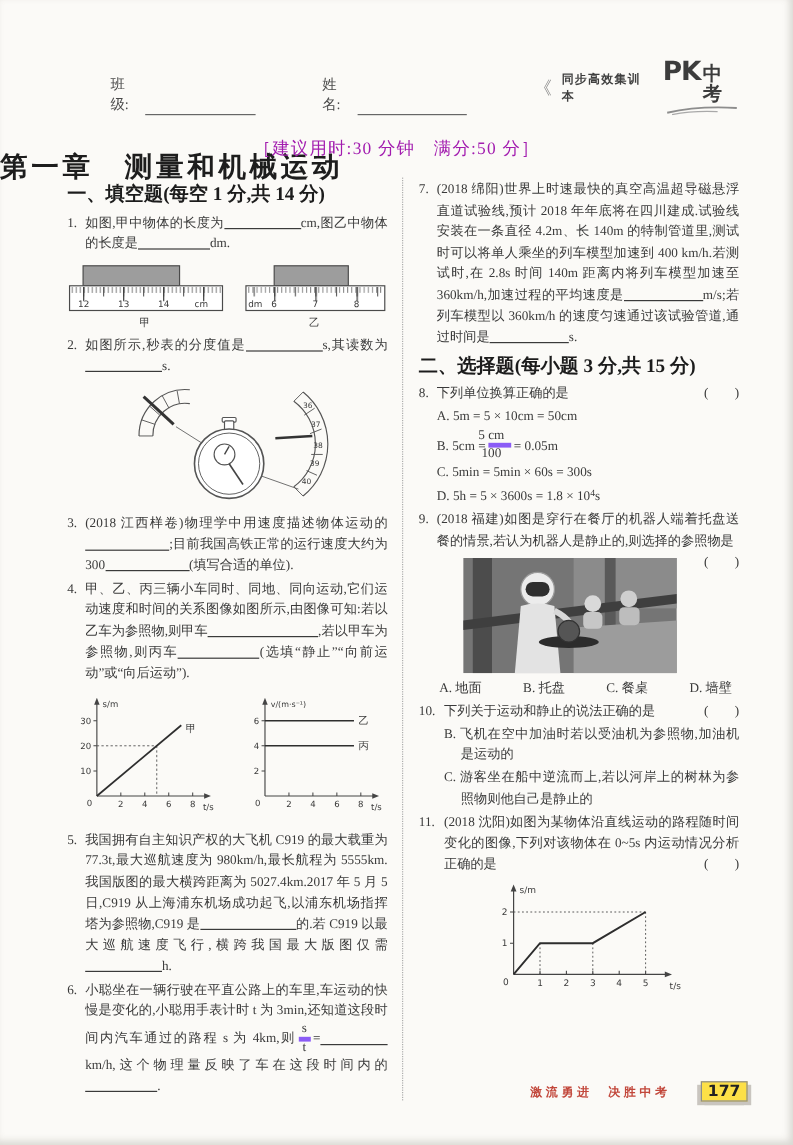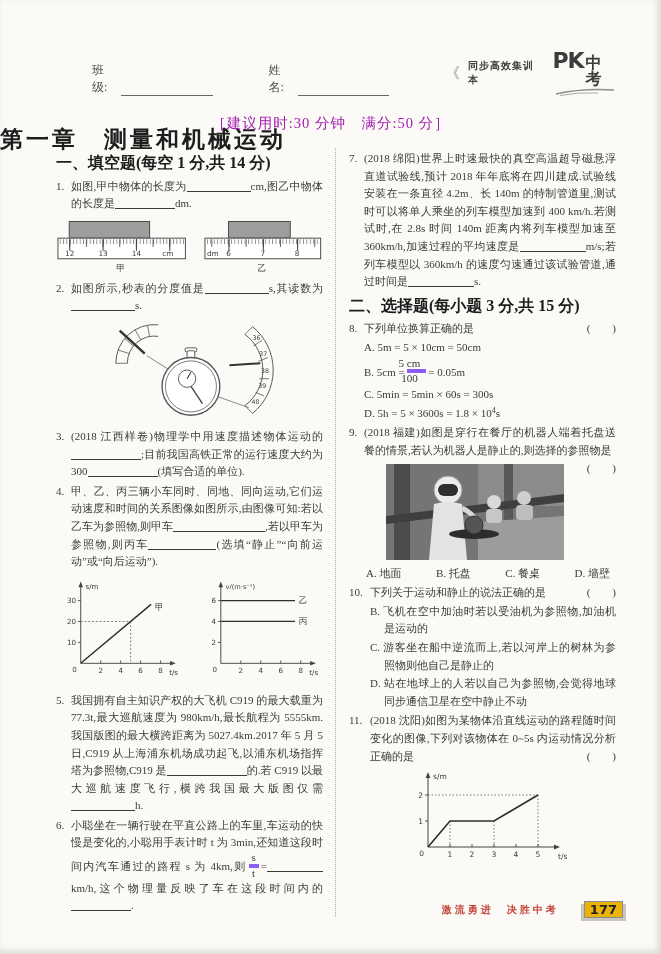--- a/index.html
+++ b/index.html
@@ -48,21 +48,21 @@
   
   .fig { display:flex; justify-content:center; align-items:flex-end; gap:16px; margin:4px 0 5px; }
   svg { display:block; }
   svg text { fill:#3a3a3a; font-family:"DejaVu Sans",sans-serif; font-size:7.5px; }
   svg text.zh { font-family:"Liberation Serif",serif; font-size:9px; }
   svg text.small { font-size:6.5px; }
 
   
   .footer { position:absolute; right:38px; bottom:36px; display:flex; align-items:center; gap:25px; }
   .slogan { color:#c2473b; font-size:10px; font-weight:bold; letter-spacing:3px; }
-  .page-badge { position:relative; background:#eab308; border:1.5px solid #8d8d8d; padding:0 5px; font-family:"DejaVu Sans",sans-serif; font-weight:bold; font-size:13px; color:#222; box-shadow:-3px 3px 0 #c9c5bf, 3px 3px 0 #c9c5bf; }
+  .page-badge { position:relative; background:#fde047; border:1.5px solid #8d8d8d; padding:0 5px; font-family:"DejaVu Sans",sans-serif; font-weight:bold; font-size:13px; color:#222; box-shadow:-3px 3px 0 #c9c5bf, 3px 3px 0 #c9c5bf; }
 </style>
 </head>
 <body>
 
 <div class="page-edge"></div>
 
 <div class="header">
   <div class="hfield">
     <span>班级:</span>
     <span class="wline"></span>
@@ -301,21 +301,20 @@
         <span>C. 餐桌</span>
         <span>D. 墙壁</span>
       </div>
     </div>
 
     <div class="q wide">
       <span class="qno">10.</span>
       <span>下列关于运动和静止的说法正确的是</span><span class="bracket">(　　)</span>
       <div class="opt">B. 飞机在空中加油时若以受油机为参照物,加油机是运动的</div>
       <div class="opt">C. 游客坐在船中逆流而上,若以河岸上的树林为参照物则他自己是静止的</div>
-      <div class="opt">D. 站在地球上的人若以自己为参照物,会觉得地球同步通信卫星在空中静止不动</div>
     </div>
 
     <div class="q wide">
       <span class="qno">11.</span>
       <span>(2018 沈阳)如图为某物体沿直线运动的路程随时间变化的图像,下列对该物体在 0~5s 内运动情况分析正确的是</span><span class="bracket">(　　)</span>
       <div class="fig">
         <svg width="170" height="94" viewBox="0 0 170 94">
           <path d="M20,78 L20,6" stroke="#444" stroke-width="1"></path>
           <polygon points="20,3 17.6,9 22.4,9" fill="#444"></polygon>
           <path d="M20,78 L148,78" stroke="#444" stroke-width="1"></path>

